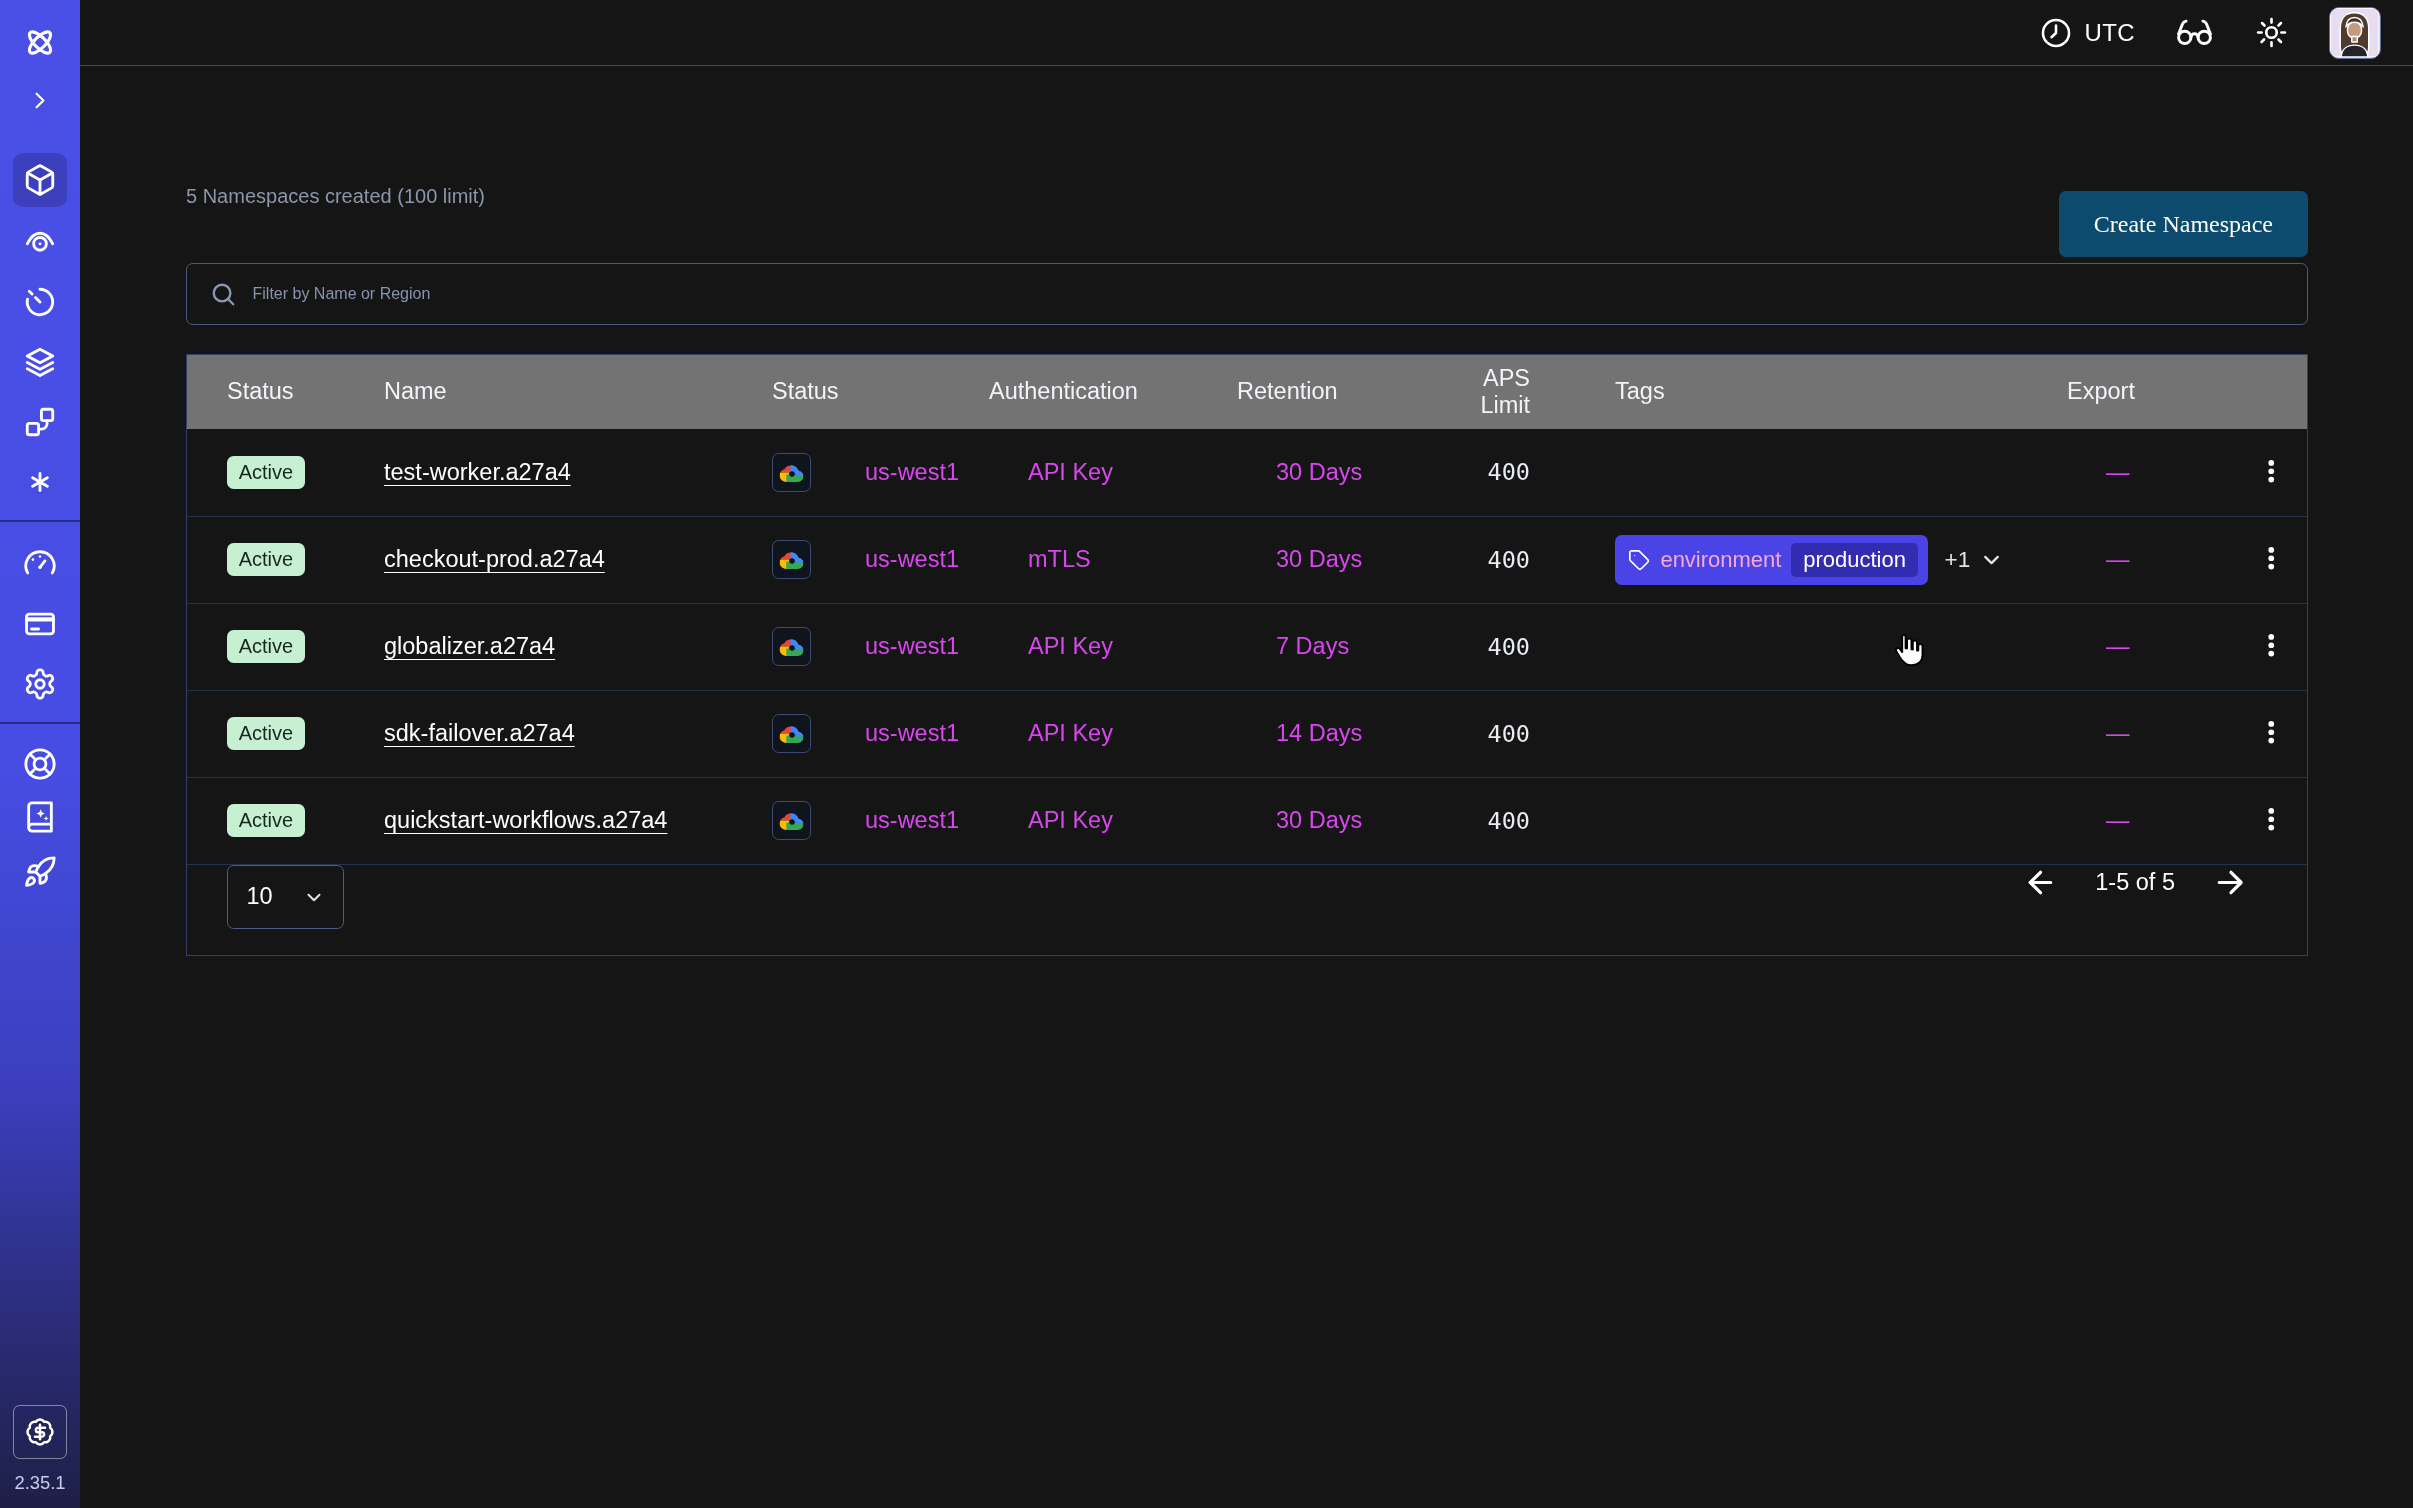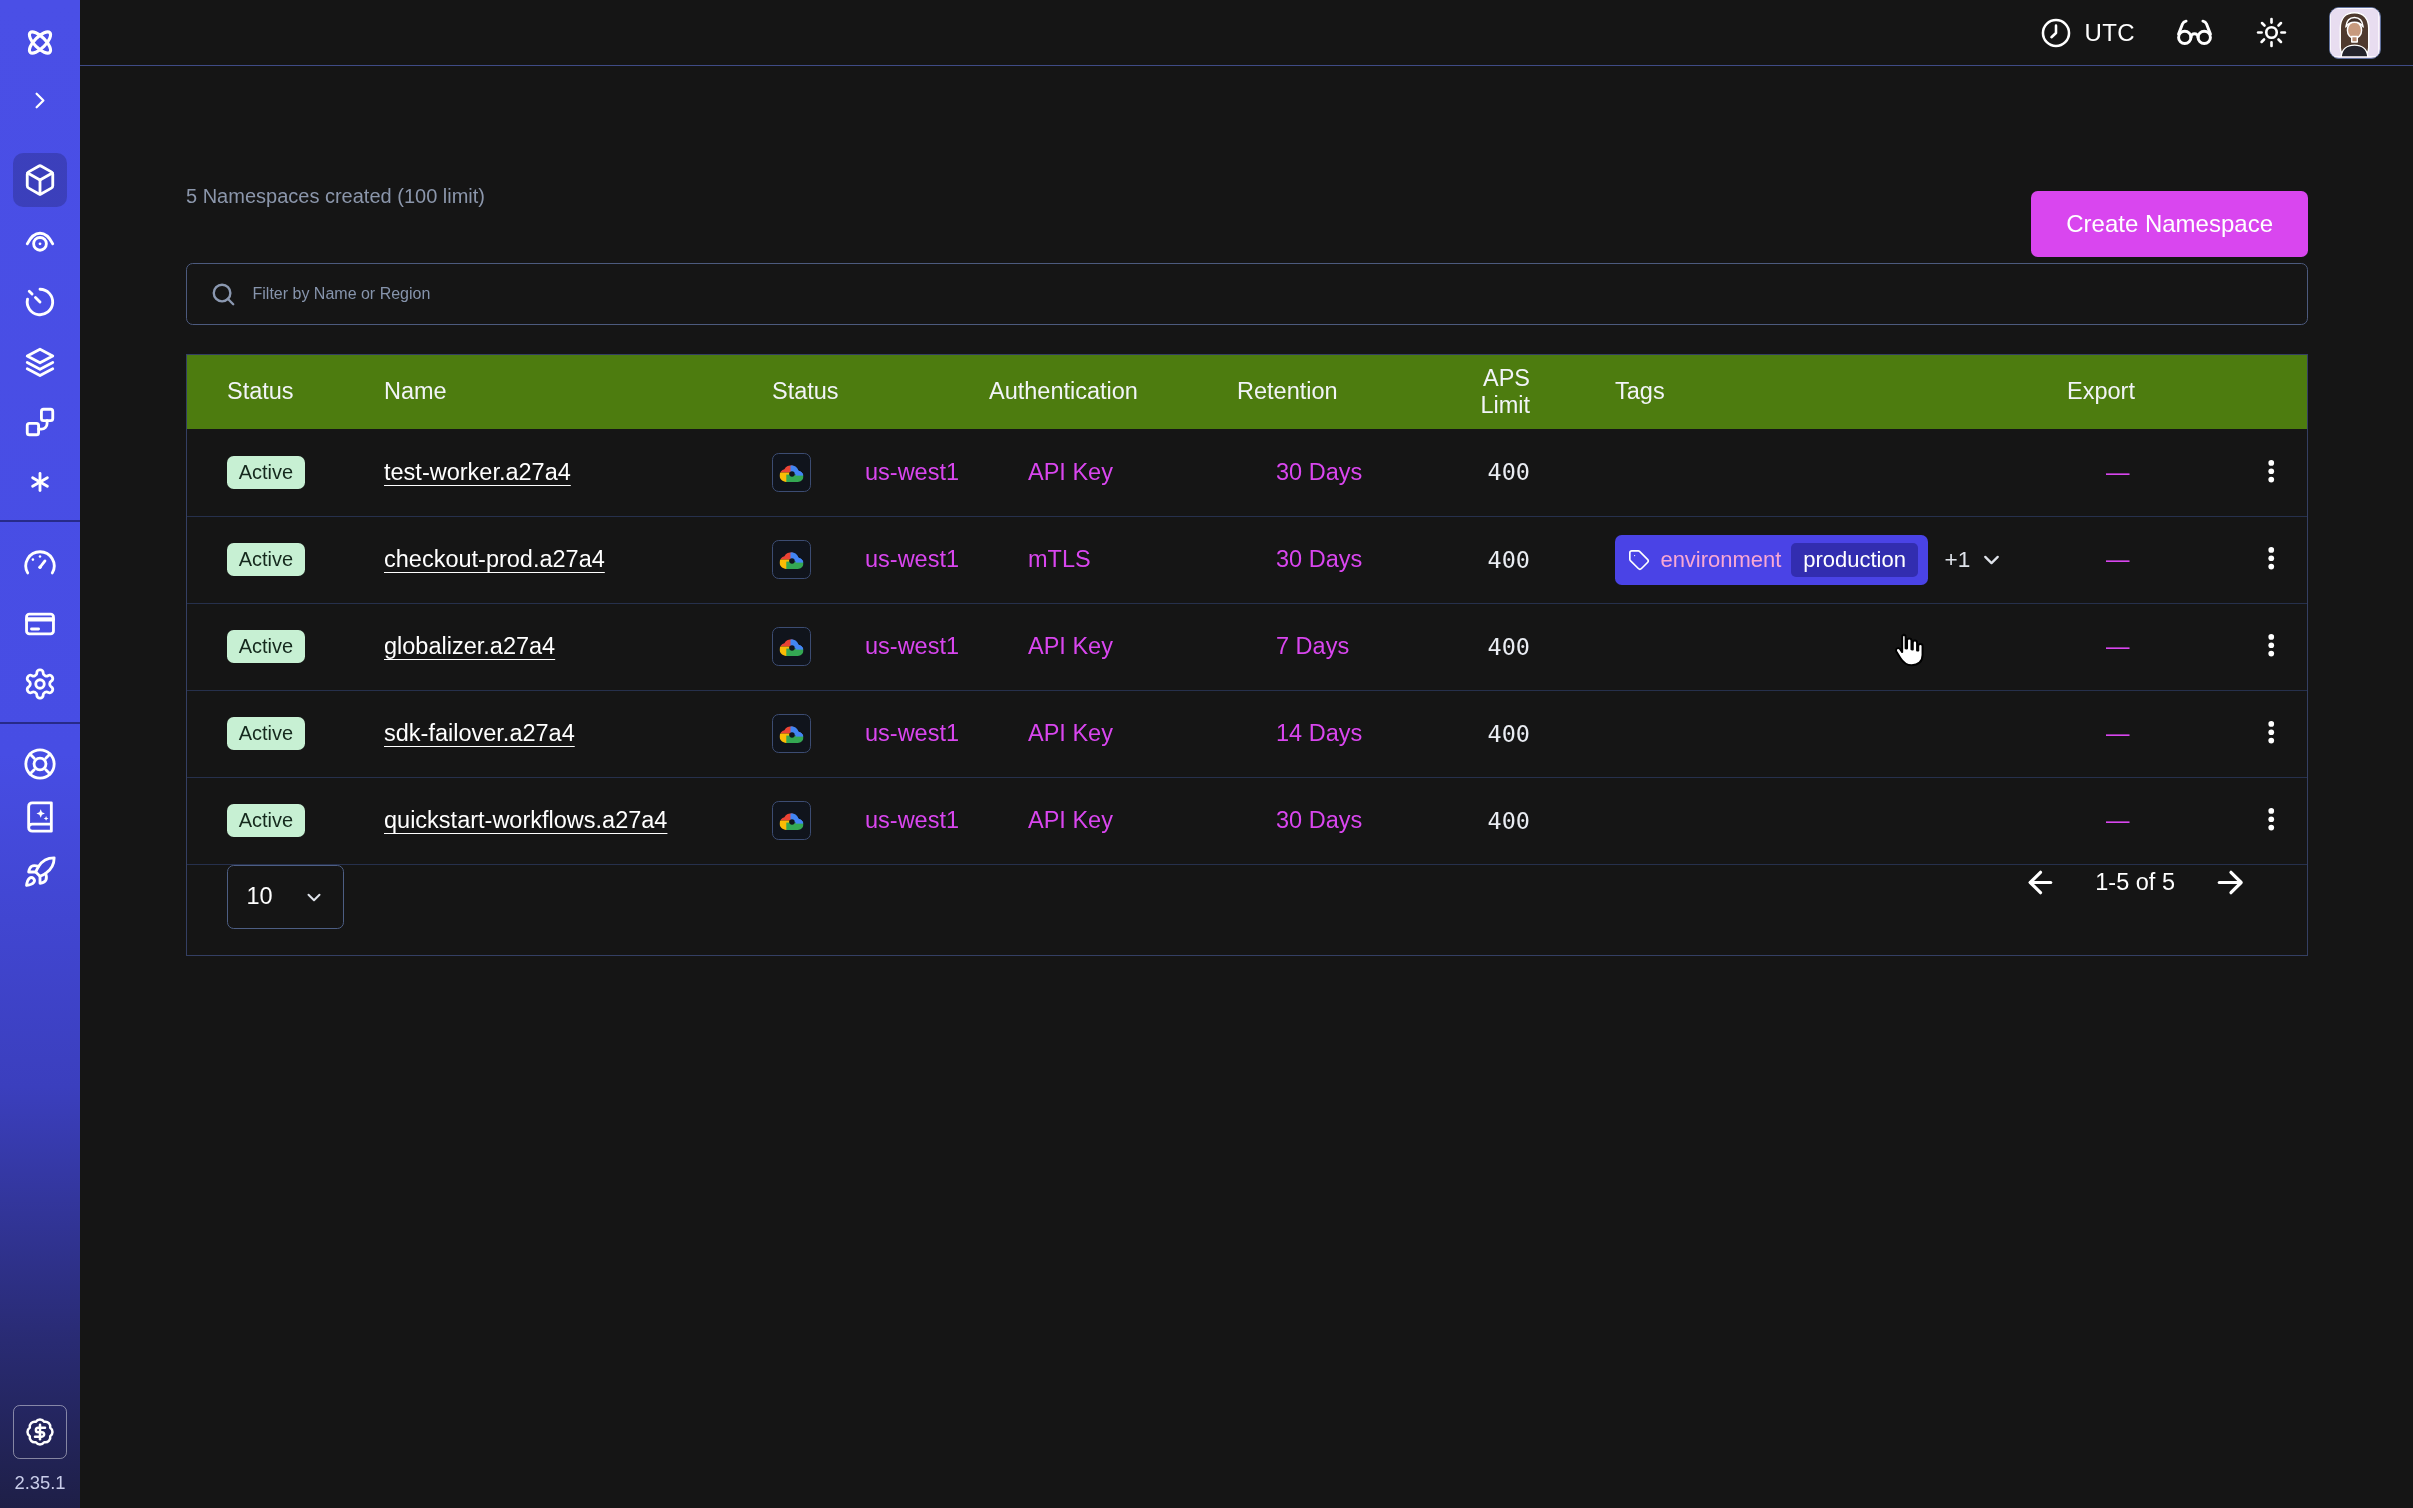--- a/index.html
+++ b/index.html
@@ -21,32 +21,32 @@
     border-bottom:1.7px solid #3f4b85; display:flex; align-items:center; justify-content:flex-end; gap:40px; padding-right:32px; }
   .topbar svg { stroke:#fff; fill:none; stroke-width:1.8; stroke-linecap:round; stroke-linejoin:round; }
   .tz { display:flex; align-items:center; gap:11.7px; cursor:pointer; }
   .tz-label { font-size:24px; color:#fff; letter-spacing:0.4px; }
   .avatar { width:52px; height:52px; border-radius:10px; border:1.7px solid #60719c; overflow:hidden; cursor:pointer; background:#e8ddf0; }
 
   
   .main { position:absolute; left:80px; top:80px; right:0; bottom:0; padding:97px 105px 0 106px; }
   .page-title { font-size:47px; font-weight:600; color:#f5f6f8; letter-spacing:0.2px; }
   .page-sub { margin-top:8.4px; font-size:20px; color:#8b96ab; }
-  .create-btn { position:absolute; top:111px; right:105px; height:66px; padding:0 35px; background:#d946ef; color:#fff;
-    font-size:24px; font-weight:500; border:none; border-radius:6.7px; cursor:pointer; font-family:Liberation Sans, sans-serif; }
+  .create-btn { position:absolute; top:111px; right:105px; height:66px; padding:0 35px; background:#0c4a6e; color:#fff;
+    font-size:24px; font-weight:500; border:none; border-radius:6.7px; cursor:pointer; font-family:Liberation Serif, serif; }
 
   .search-wrap { margin-top:55px; height:62px; border:1.7px solid #4c5a7e; border-radius:6.7px; display:flex; align-items:center; padding:0 22px; gap:15px; background:transparent; }
   .search-wrap svg { stroke:#8b98b0; fill:none; stroke-width:2; stroke-linecap:round; }
   .search-input { flex:1; background:transparent; border:none; outline:none; color:#d946ef; font-size:16px; font-family:inherit; }
   .search-input::placeholder { color:#8694ac; }
 
   
   .table { margin-top:28.5px; border:1.7px solid #343f63; }
   .trow { display:grid; grid-template-columns:197px 388px 217px 248px 193px 100px 537px 168px 72px; align-items:center; height:87px; }
-  .thead { height:74px; background:#4d7c0f; color:#f2f4f8; font-size:23.5px; font-weight:500; }
+  .thead { height:74px; background:#737373; color:#f2f4f8; font-size:23.5px; font-weight:500; }
   .tbody .trow { border-top:1.7px solid #26304c; }
   .tbody .trow:first-child { border-top:none; }
   .c-status { padding-left:40px; }
   .c-tags { padding-left:85px; display:flex; align-items:center; gap:17px; }
   .c-aps { text-align:right; }
   .c-kebab { display:flex; justify-content:center; }
   .cell { font-size:23.5px; color:#d946ef;margin-left:39px; }
   .badge { display:inline-block; background:#c7f0d3; color:#15291d; font-size:20px; padding:5px 11.7px; border-radius:6.7px; }
   .name-link { color:#fff; font-size:23.5px; text-decoration:underline; text-underline-offset:5px; text-decoration-thickness:1.3px; cursor:pointer; }
   .region-cell { display:flex; align-items:center; gap:15px; }

